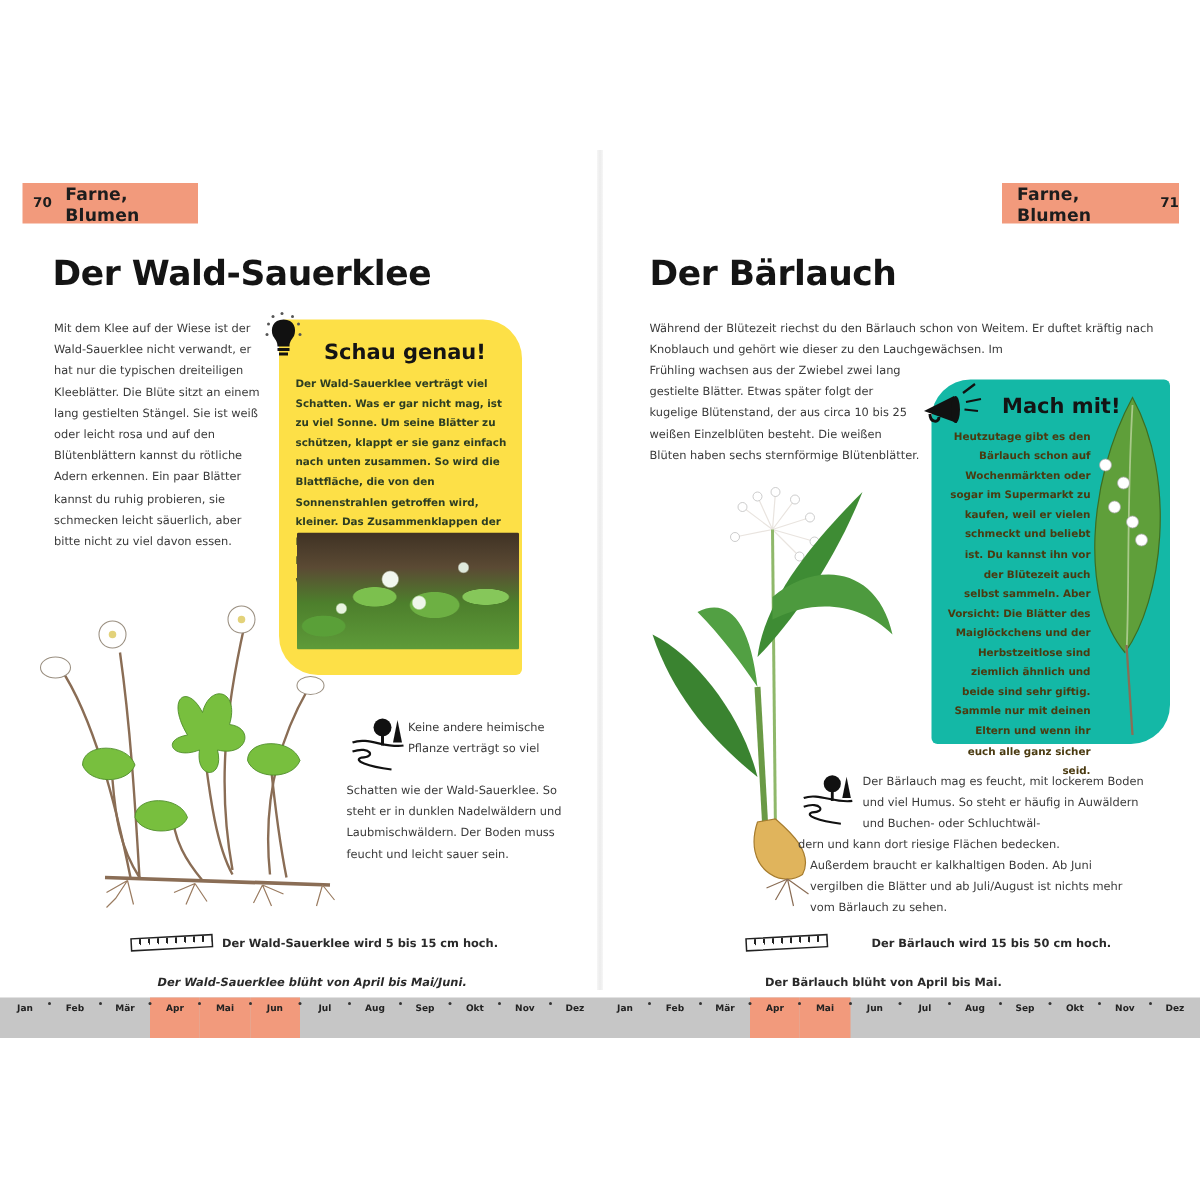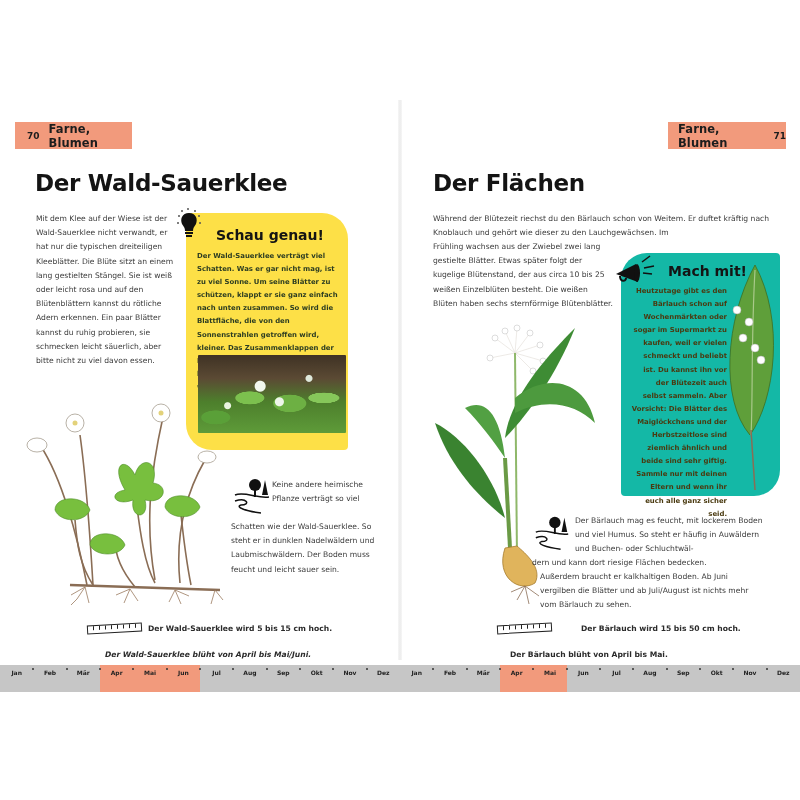--- a/index.html
+++ b/index.html
@@ -6,21 +6,21 @@
     html, body { width: 800px; height: 800px; background: #ffffff; overflow: hidden; }
     body { position: relative; font-family: "DejaVu Sans", sans-serif; color: #2a2a2a; }
 
     .spread { position: absolute; left: 0; top: 0; width: 800px; height: 800px; }
     .gutter { position: absolute; left: 398px; top: 100px; width: 4px; height: 560px;
       background: linear-gradient(to right, #f6f6f6, #ececec, #f6f6f6); }
 
     .tab { position: absolute; top: 122px; height: 27px; background: #f29a7c;
       display: flex; align-items: center; font-family: "DejaVu Sans", sans-serif;
       font-weight: bold; color: #1d1d1d; }
-    .tab-left { left: 15px; width: 117px; padding-left: 12px; }
+    .tab-left { left: 15px; width: 117px; padding-left: 7px; }
     .tab-right { left: 668px; width: 118px; padding-left: 10px; }
     .tab .pnum { font-size: 9px; }
     .tab .sect { font-size: 11.5px; letter-spacing: 0.1px; }
     .tab-left .pnum { margin-right: 9px; }
     .tab-right .pnum { margin-left: 9px; }
 
     .title { position: absolute; font-family: "DejaVu Sans", sans-serif; font-weight: bold;
       font-size: 23px; color: #141414; letter-spacing: -0.3px; }
     .title-left { left: 35px; top: 170px; }
     .title-right { left: 433px; top: 170px; }
@@ -189,21 +189,21 @@
     <div class="month">Sep</div>
     <div class="month">Okt</div>
     <div class="month">Nov</div>
     <div class="month">Dez</div>
   </div>
 
   <div class="tab tab-right">
     <span class="sect">Farne, Blumen</span>
     <span class="pnum">71</span>
   </div>
-  <h1 class="title title-right">Der Flächen</h1>
+  <h1 class="title title-right">Der Bärlauch</h1>
   <p class="para intro-right-top">Während der Blütezeit riechst du den Bärlauch schon von Weitem. Er duftet kräftig nach Knoblauch und gehört wie dieser zu den Lauchgewächsen. Im</p>
   <p class="para intro-right-rest">Frühling wachsen aus der Zwiebel zwei lang gestielte Blätter. Etwas später folgt der kugelige Blütenstand, der aus circa 10 bis 25 weißen Einzelblüten besteht. Die weißen Blüten haben sechs sternförmige Blütenblätter.</p>
 
   <div class="box-yellow">
     <div class="box-title">Mach mit!</div>
     <p class="para box-text">Heutzutage gibt es den Bärlauch schon auf Wochenmärkten oder sogar im Supermarkt zu kaufen, weil er vielen schmeckt und beliebt ist. Du kannst ihn vor der Blütezeit auch selbst sammeln. Aber Vorsicht: Die Blätter des Maiglöckchens und der Herbstzeitlose sind ziemlich ähnlich und beide sind sehr giftig. Sammle nur mit deinen Eltern und wenn ihr euch alle ganz sicher seid.</p>
   </div>
   <svg class="megaphone" viewBox="0 0 50 34">
     <path d="M4 22 L24 12 L26 30 Z" fill="#111"></path>
     <ellipse cx="25" cy="21" rx="3" ry="9" fill="#111"></ellipse>

